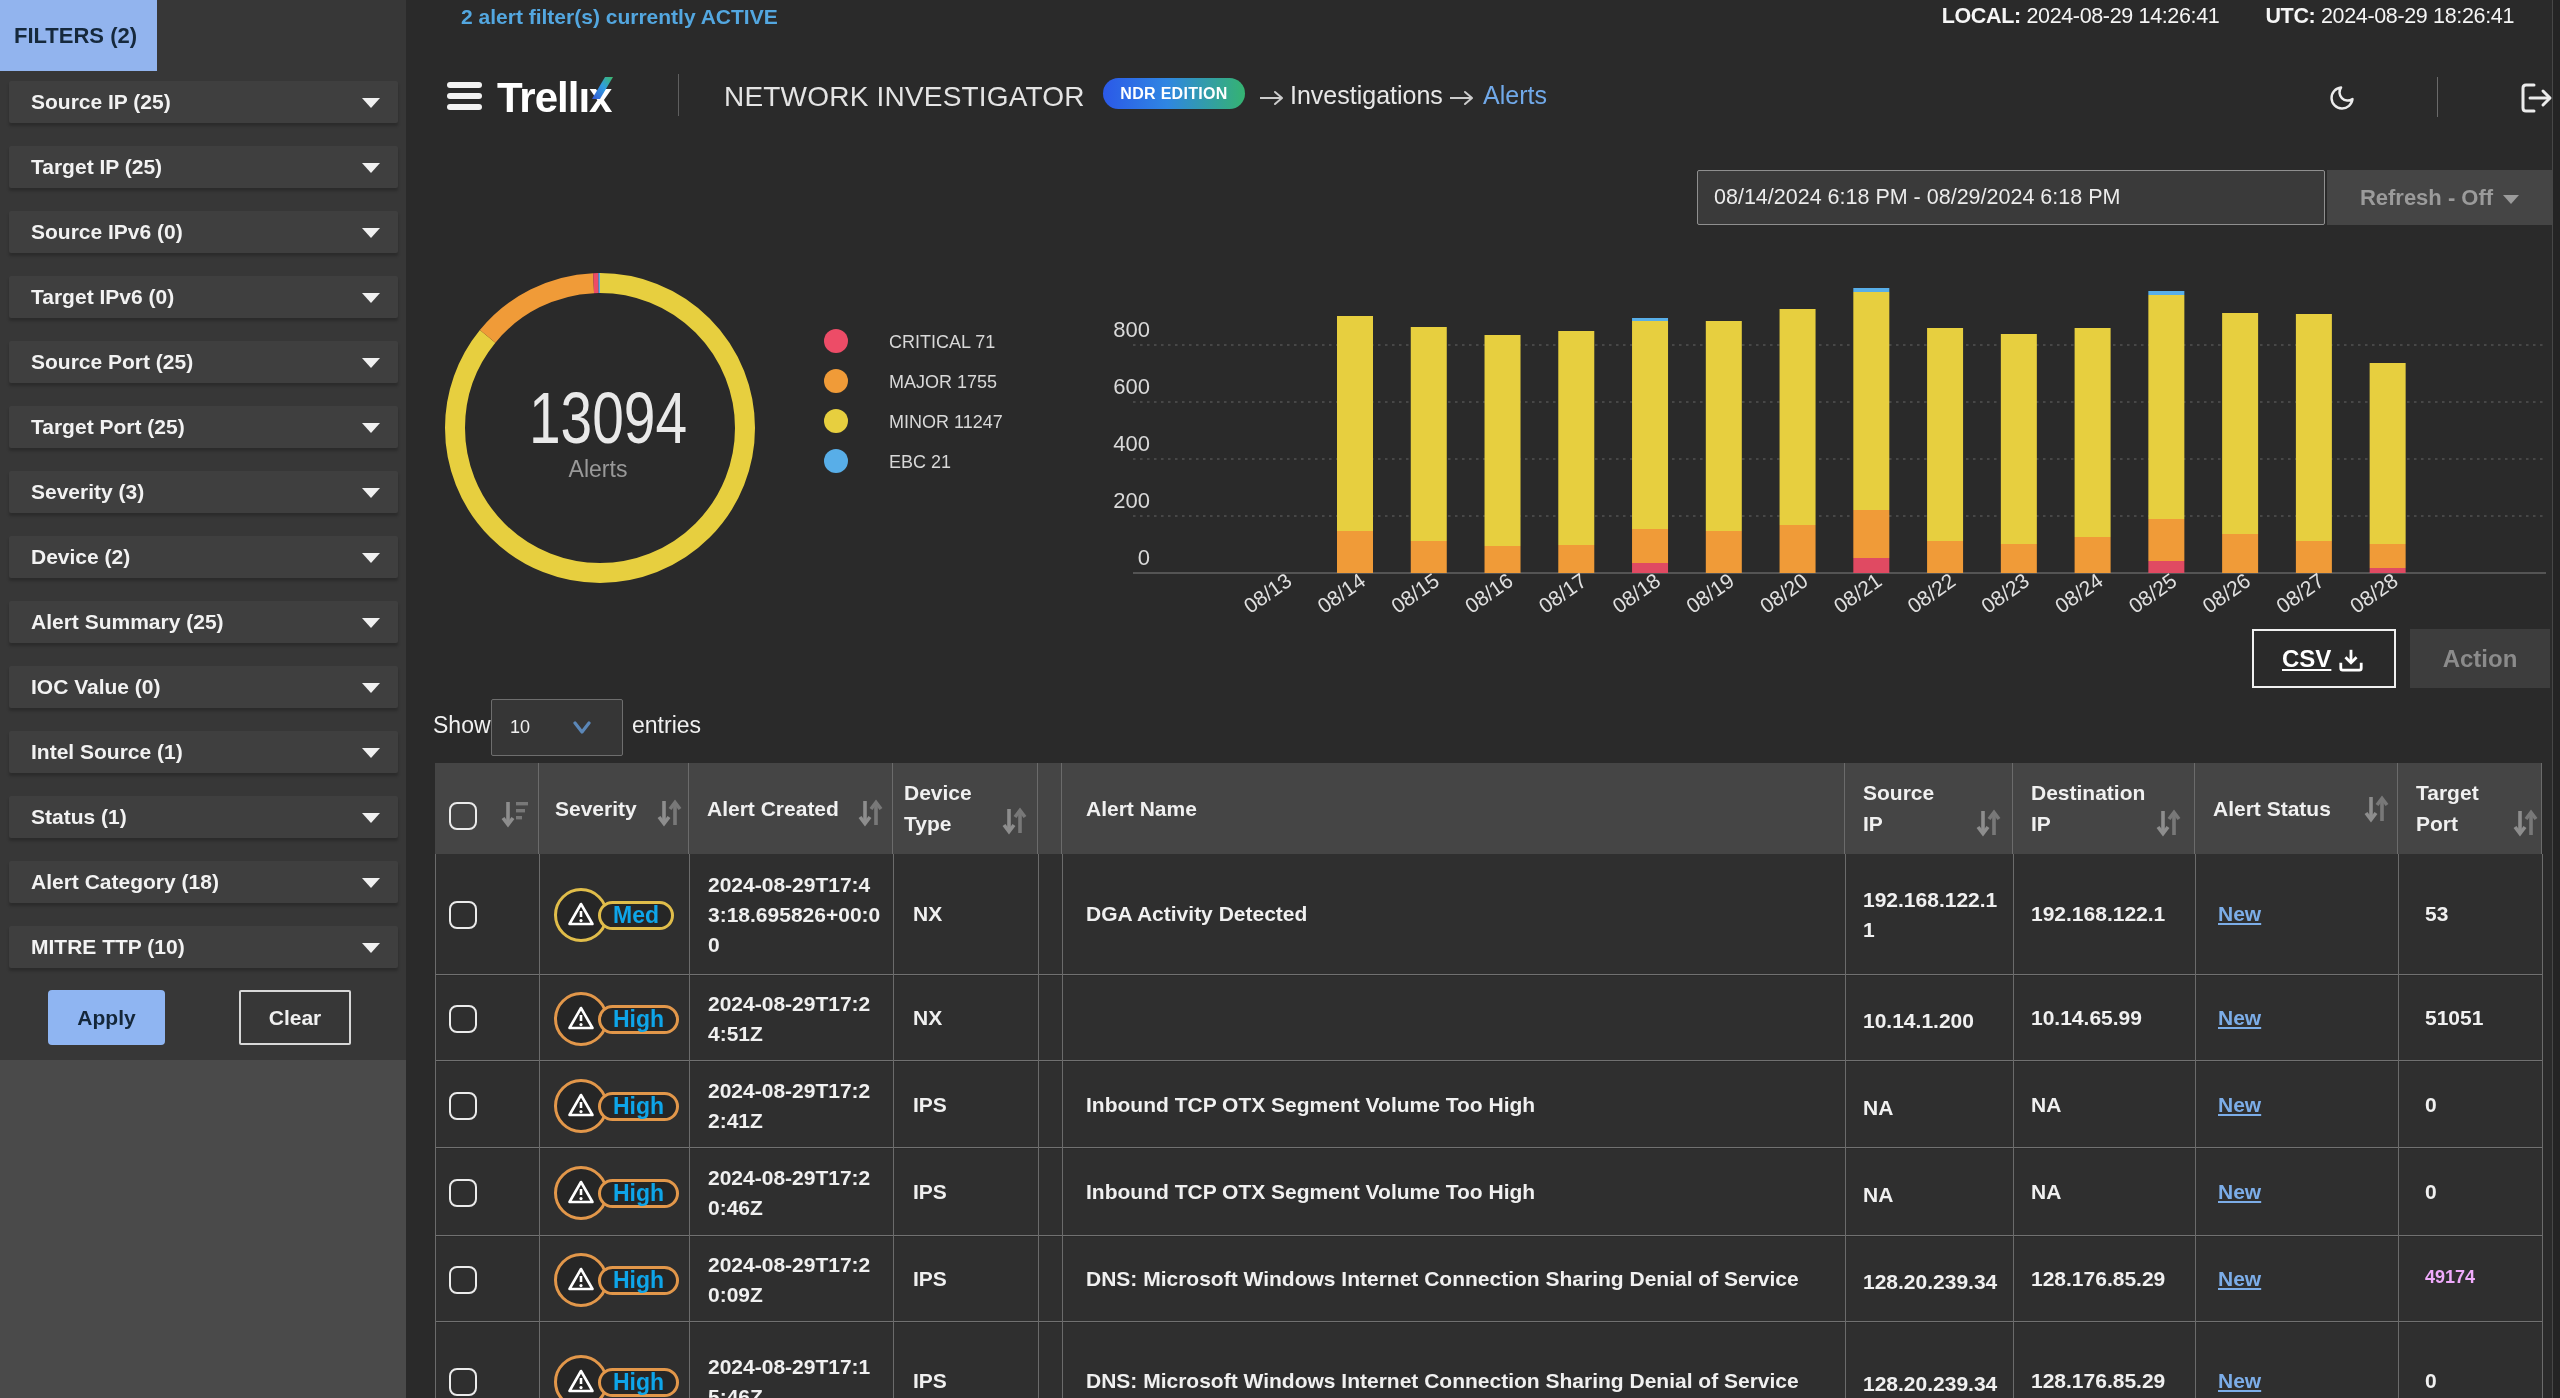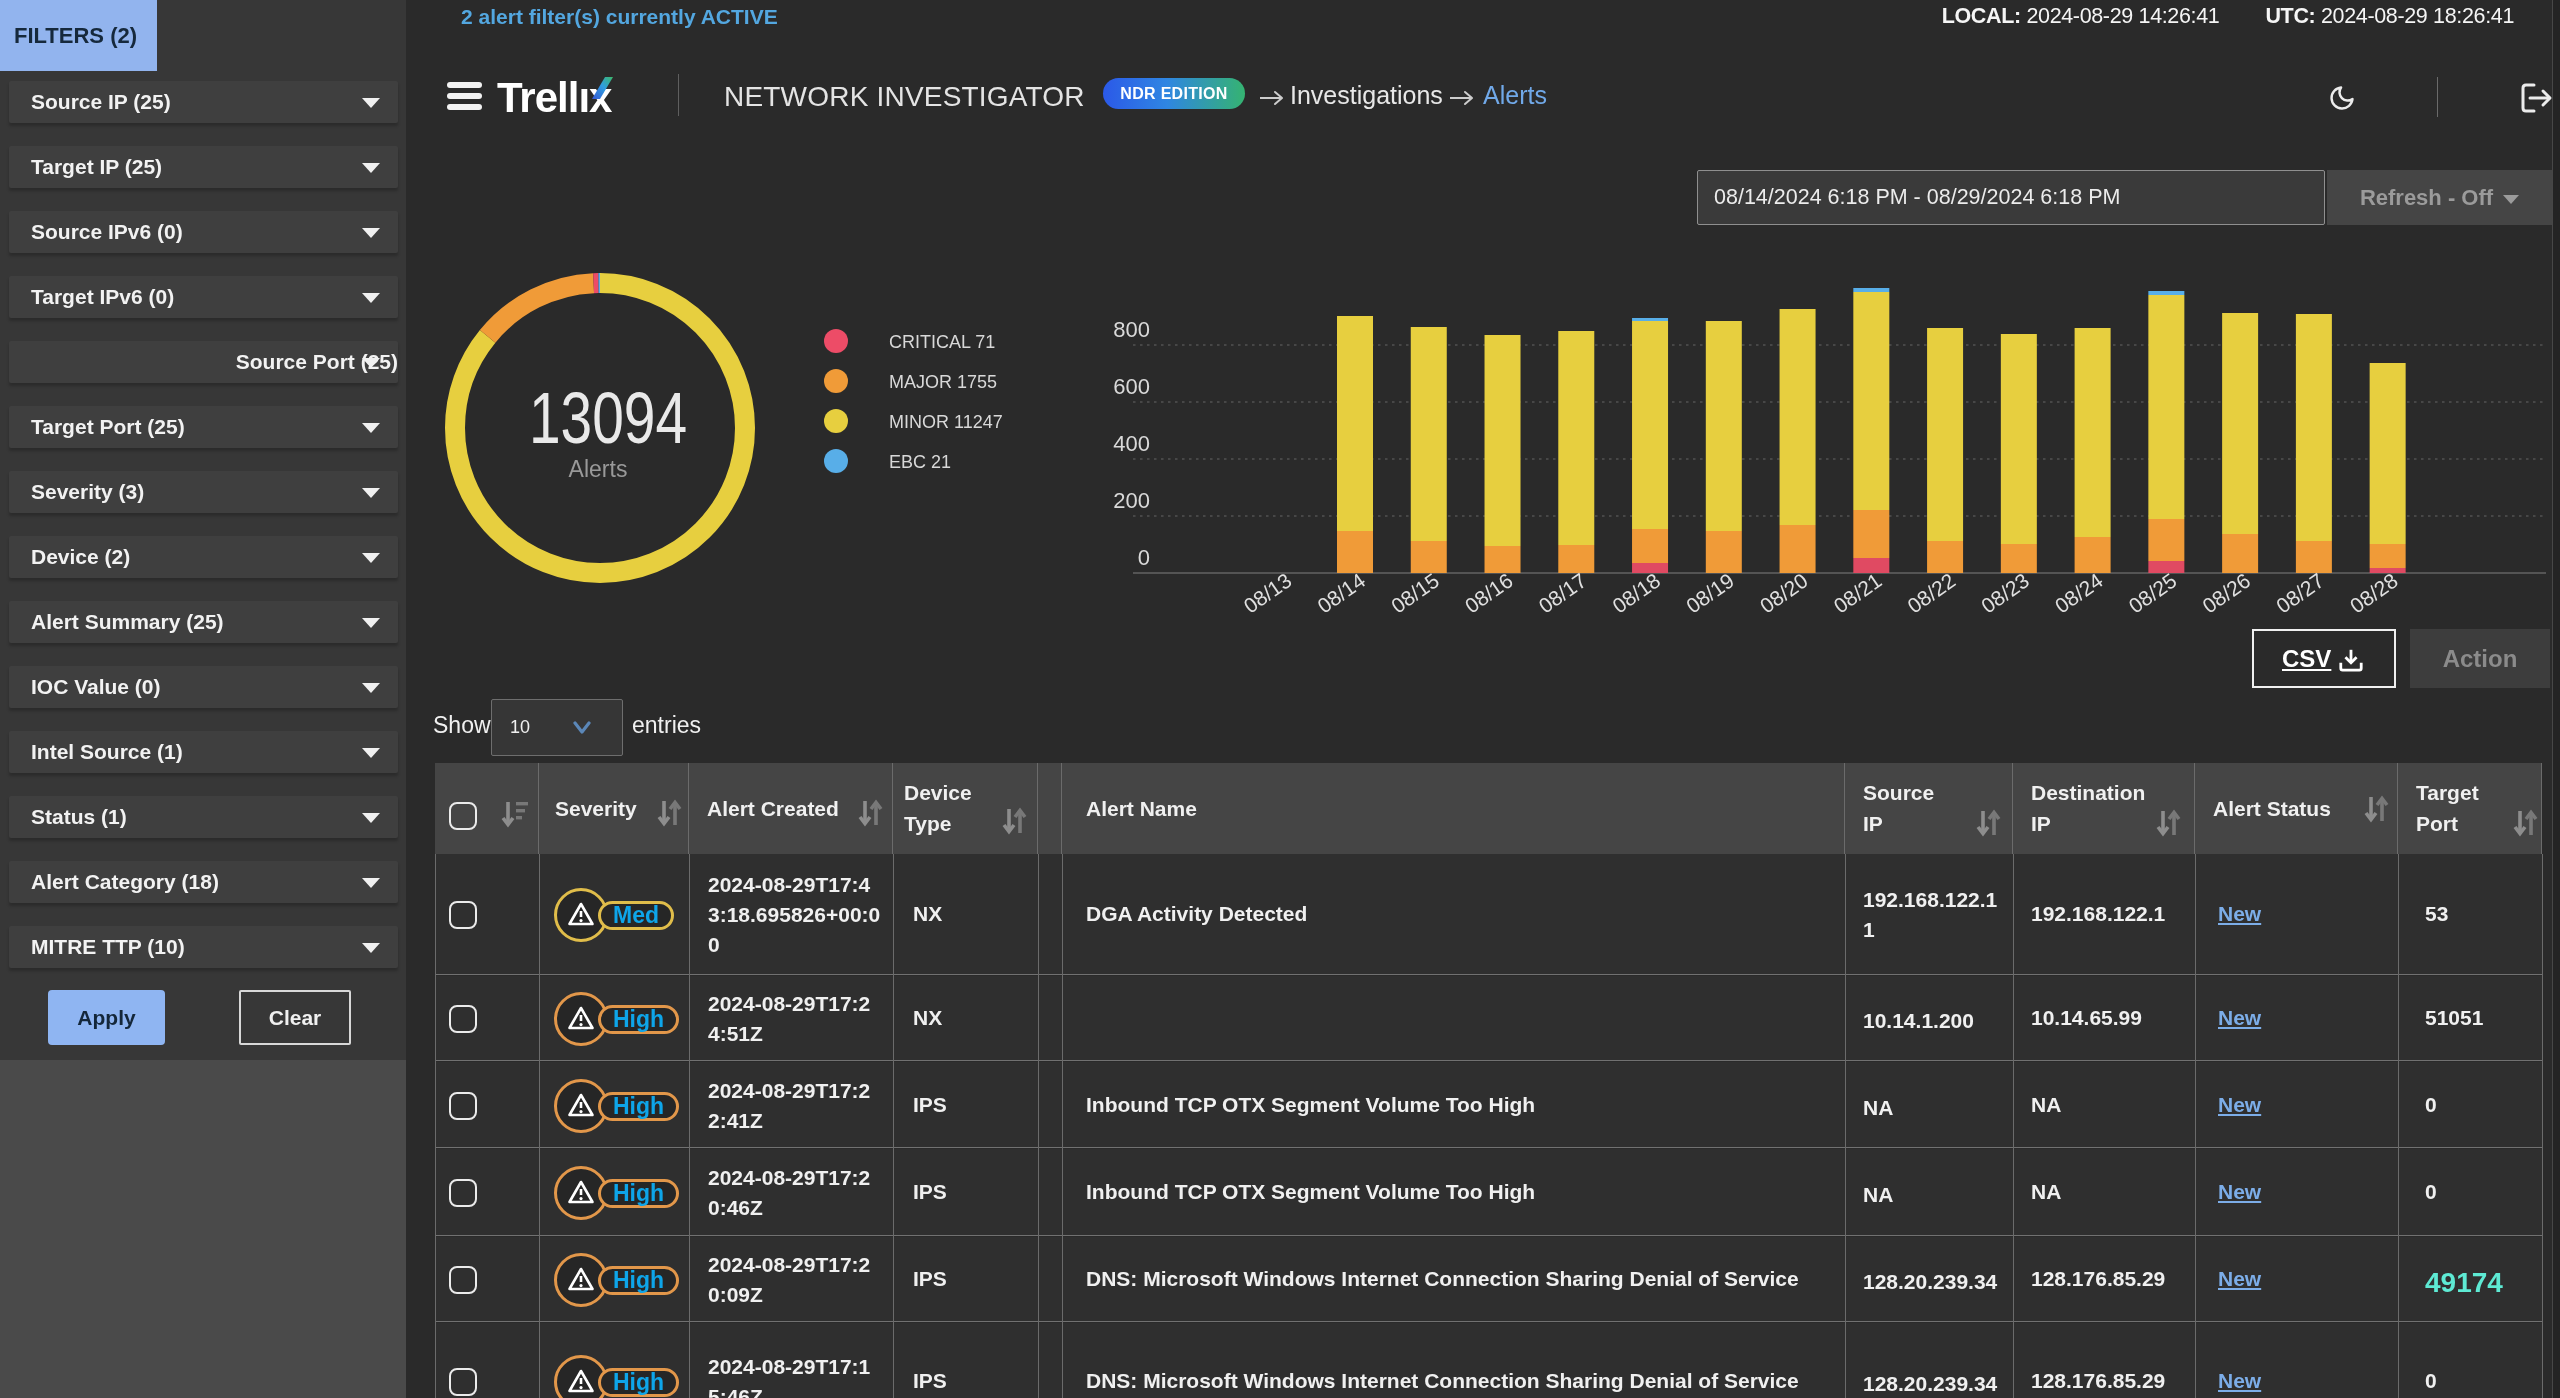--- a/index.html
+++ b/index.html
@@ -60,21 +60,21 @@
 <div id="sidebar"></div>
 <div style="position:absolute; left:2552px; top:0; width:1px; height:1398px; background:#474747;"></div>
 <div style="position:absolute; left:2553px; top:0; width:7px; height:1398px; background:#242424;"></div>
 <div id="sidebar-bottom"></div>
 <div id="filters-tab">FILTERS (2)</div>
 <div id="filter-rows">
     <div class="frow" style="top:81px;">Source IP (25)<span class="caret"></span></div>
     <div class="frow" style="top:146px;">Target IP (25)<span class="caret"></span></div>
     <div class="frow" style="top:211px;">Source IPv6 (0)<span class="caret"></span></div>
     <div class="frow" style="top:276px;">Target IPv6 (0)<span class="caret"></span></div>
-    <div class="frow" style="top:341px;text-align:right;">Source Port (25)<span class="caret"></span></div>
+    <div class="frow" style="top:341px;">Source Port (25)<span class="caret"></span></div>
     <div class="frow" style="top:406px;">Target Port (25)<span class="caret"></span></div>
     <div class="frow" style="top:471px;">Severity (3)<span class="caret"></span></div>
     <div class="frow" style="top:536px;">Device (2)<span class="caret"></span></div>
     <div class="frow" style="top:601px;">Alert Summary (25)<span class="caret"></span></div>
     <div class="frow" style="top:666px;">IOC Value (0)<span class="caret"></span></div>
     <div class="frow" style="top:731px;">Intel Source (1)<span class="caret"></span></div>
     <div class="frow" style="top:796px;">Status (1)<span class="caret"></span></div>
     <div class="frow" style="top:861px;">Alert Category (18)<span class="caret"></span></div>
     <div class="frow" style="top:926px;">MITRE TTP (10)<span class="caret"></span></div>
   </div>
@@ -434,21 +434,21 @@
         <line x1="14" y1="10" x2="14" y2="16" stroke="#fff" stroke-width="2.6"></line>
         <circle cx="14" cy="19.6" r="1.6" fill="#fff"></circle>
       </svg>
     </div>
     <div style="position:absolute; left:273px; top:487px; width:200px; line-height:30px; font-size:21px; font-weight:bold; color:#f0f0f0;">2024-08-29T17:2<br>0:09Z<br></div>
     <div style="position:absolute; left:478px; top:504px; font-size:21px; font-weight:bold; color:#f0f0f0;">IPS</div>
     <div style="position:absolute; left:651px; top:504px; width:760px; font-size:21px; font-weight:bold; color:#f0f0f0;">DNS: Microsoft Windows Internet Connection Sharing Denial of Service</div>
     <div style="position:absolute; left:1428px; top:504px; width:135px; line-height:30px; font-size:21px; font-weight:bold; color:#f0f0f0;">128.20.239.34</div>
     <div style="position:absolute; left:1596px; top:504px; font-size:21px; font-weight:bold; color:#f0f0f0;">128.176.85.29</div>
     <div style="position:absolute; left:1783px; top:504px; font-size:21px; font-weight:bold;"><span class="new-link">New</span></div>
-    <div style="position:absolute; left:1990px; top:504px; font-size:28px; font-weight:bold; color:#5eead4;text-align:right;">49174</div>
+    <div style="position:absolute; left:1990px; top:504px; font-size:18px; font-weight:bold; color:#f0abfc;text-align:right;">49174</div>
     <div class="rowbg" style="top:560px; height:116px;"></div>
     <div style="position:absolute; left:0px; top:560px; width:1px; height:117px; background:#6b6b6b;"></div>
     <div style="position:absolute; left:103.70000000000005px; top:560px; width:1px; height:117px; background:#6b6b6b;"></div>
     <div style="position:absolute; left:253.79999999999995px; top:560px; width:1px; height:117px; background:#6b6b6b;"></div>
     <div style="position:absolute; left:457.79999999999995px; top:560px; width:1px; height:117px; background:#6b6b6b;"></div>
     <div style="position:absolute; left:603px; top:560px; width:1px; height:117px; background:#6b6b6b;"></div>
     <div style="position:absolute; left:627px; top:560px; width:1px; height:117px; background:#6b6b6b;"></div>
     <div style="position:absolute; left:1410px; top:560px; width:1px; height:117px; background:#6b6b6b;"></div>
     <div style="position:absolute; left:1578px; top:560px; width:1px; height:117px; background:#6b6b6b;"></div>
     <div style="position:absolute; left:1760px; top:560px; width:1px; height:117px; background:#6b6b6b;"></div>

